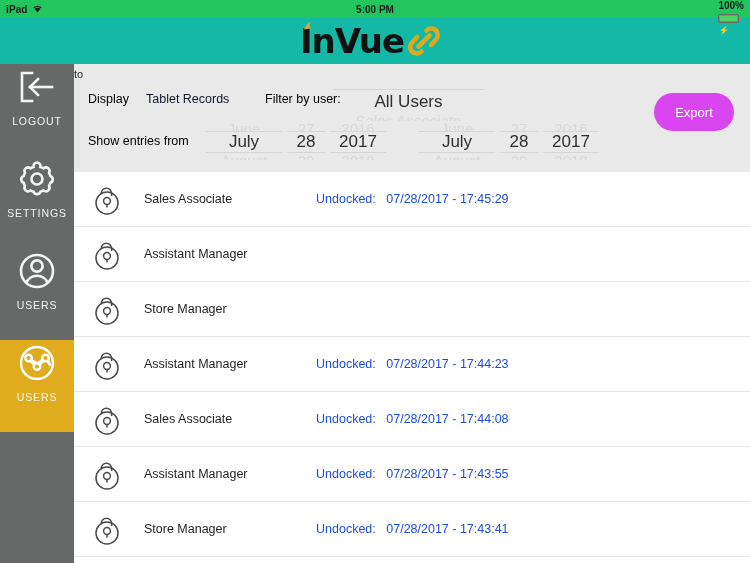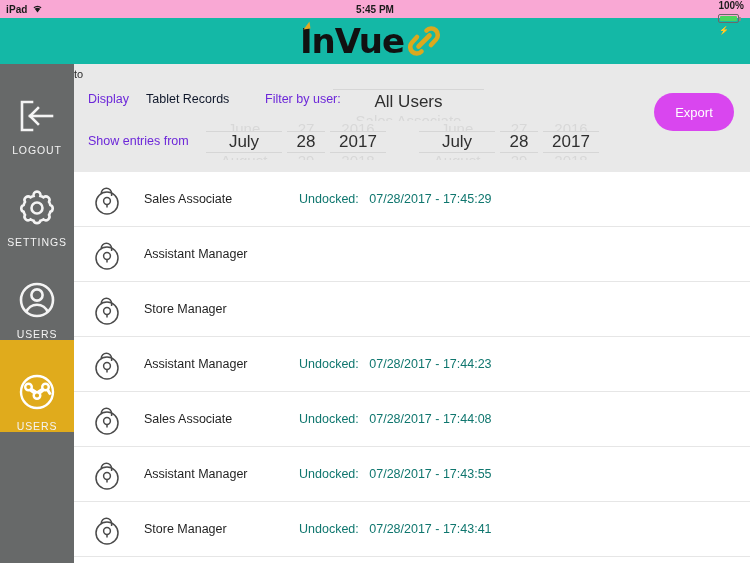--- a/index.html
+++ b/index.html
@@ -10,21 +10,21 @@
     overflow: hidden;
     background: #ffffff;
     font-family: "Liberation Sans", sans-serif;
     -webkit-font-smoothing: antialiased;
   }
 
   
   .statusbar {
     height: 18px;
     width: 100%;
-    background: #f9a8d4;
+    background: #22c55e;
     display: flex;
     align-items: center;
     position: relative;
     font-size: 10px;
     color: #1a1a1a;
     padding: 0 6px;
   }
   .sb-left   { display: flex; align-items: center; gap: 4px; }
   .sb-center { position: absolute; left: 0; right: 0; text-align: center; font-size: 10px; font-weight: bold; color: #1a1a1a; }
   .sb-right  { margin-left: auto; display: flex; align-items: flex-start; gap: 3px; z-index: 2; flex-direction: column; }
@@ -85,21 +85,21 @@
     flex: 0 0 74px;
     background: #676969;
     display: flex;
     flex-direction: column;
   }
   .navitem {
     height: 92px;
     display: flex;
     flex-direction: column;
     align-items: center;
-    justify-content: flex-end;
+    justify-content: flex-start;
     gap: 5px;
     color: #f2f2f2;
     cursor: pointer;
   }
   .navitem.active { background: #e0ab1c; }
   .navitem .ico { width: 46px; height: 46px; display: block; }
   .navitem .lbl {
     font-size: 10.5px;
     letter-spacing: 0.9px;
     color: #f4f4f4;
@@ -111,21 +111,21 @@
   
   .filterbar {
     background: #e9e9e9;
     height: 108px;
     position: relative;
     flex: 0 0 108px;
   }
   .fb-label {
     position: absolute;
     font-size: 12.5px;
-    color: #6d28d9;
+    color: #000000;
   }
   .fb-display   { left: 14px;  top: 28px; }
   .fb-tablet    { left: 72px;  top: 28px; color: #0f172a; }
   .fb-filterby  { left: 191px; top: 28px; }
   .fb-showfrom  { left: 14px;  top: 70px; }
   .fb-to        { left: 318px; top: 73px; font-size: 11px; color: #2b2b2b; }
 
   
   .wheel {
     position: absolute;
@@ -190,38 +190,38 @@
     padding-left: 18px;
   }
   .row .lockico { width: 30px; height: 34px; flex: 0 0 30px; }
   .row .role {
     width: 155px;
     flex: 0 0 155px;
     margin-left: 22px;
     font-size: 12.5px;
     color: #1f1f1f;
   }
-  .row .evt { font-size: 12.5px; color: #0f766e; }
+  .row .evt { font-size: 12.5px; color: #1d4ed8; margin-left: 17px; }
   .row .evt .etype { margin-right: 7px; }
 </style>
 </head>
 <body>
 
 <div class="statusbar">
   <div class="sb-left">
     <span class="sb-device">iPad</span>
     <span>
       <svg width="11" height="9" viewBox="0 0 11 9">
         <path d="M5.5 8.4 L3.3 5.6 Q5.5 4.1 7.7 5.6 Z" fill="#1a1a1a"></path>
         <path d="M1.9 3.8 Q5.5 0.9 9.1 3.8" stroke="#1a1a1a" stroke-width="1.3" fill="none"></path>
         <path d="M3.0 5.3 Q5.5 3.3 8.0 5.3" stroke="#1a1a1a" stroke-width="1.2" fill="none"></path>
       </svg>
     </span>
   </div>
-  <div class="sb-center">5:45 PM</div>
+  <div class="sb-center">5:00 PM</div>
   <div class="sb-right">
     <span>
       <svg width="7" height="11" viewBox="0 0 7 11">
         <path d="M2 1 L2 10 L5 7 L1.2 3.4 M1.2 7.6 L5 4 L2 1" stroke="#1a1a1a" stroke-width="1" fill="none"></path>
       </svg>
     </span>
     <span class="sb-pct">100%</span>
     <span class="batt">
         <i></i>
       </span>

